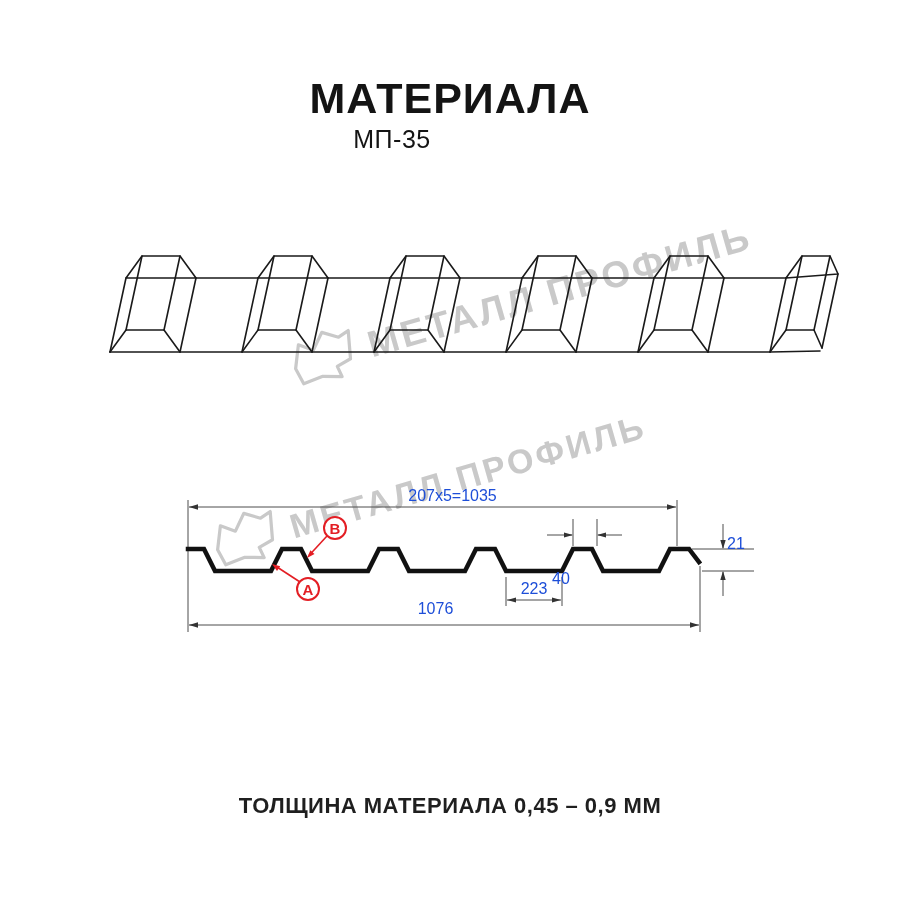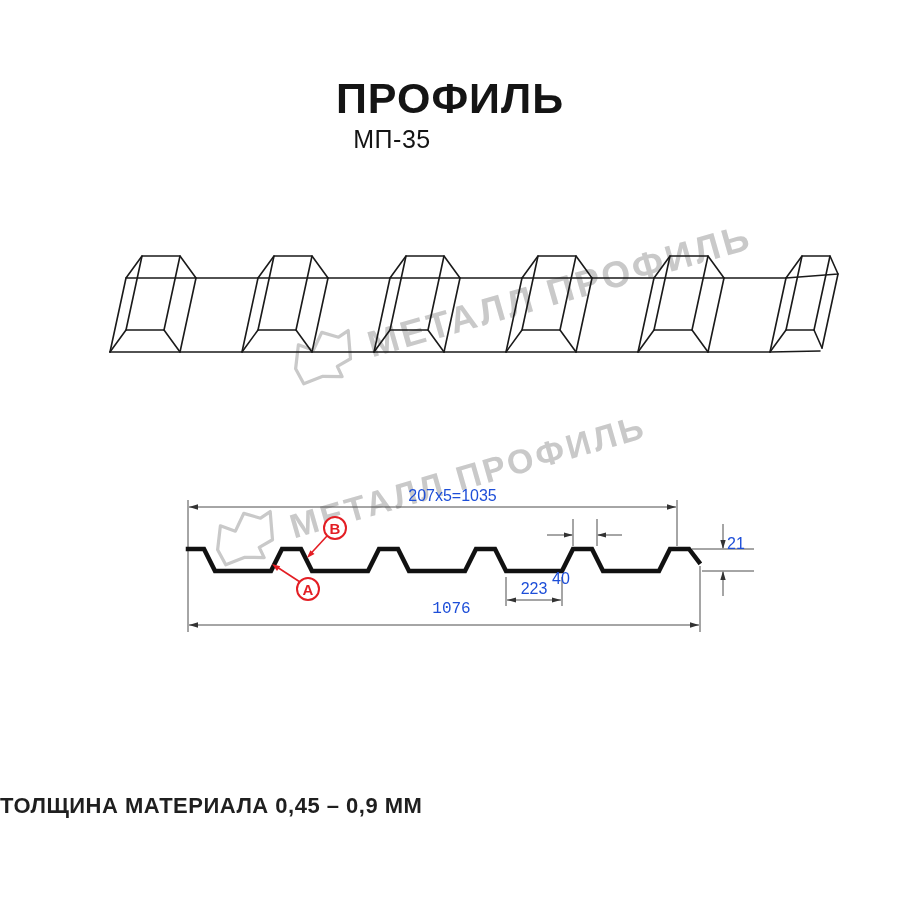--- a/index.html
+++ b/index.html
@@ -4,27 +4,27 @@
 <style>
   html,body{margin:0;padding:0;background:#fff;}
   .canvas{position:relative;width:900px;height:900px;background:#ffffff;overflow:hidden;
           font-family:"Liberation Sans", sans-serif;}
   .layer{position:absolute;left:0;top:0;} .z2{z-index:2;}
 
   .page-title{position:absolute;top:74px;left:0;width:900px;text-align:center;
     font-size:43px;font-weight:700;letter-spacing:1px;color:#141414;z-index:3;}
   .model-label{position:absolute;top:125px;left:0;width:784px;text-align:center;
     font-size:25px;font-weight:500;letter-spacing:.5px;color:#141414;z-index:3;}
-  .thickness-note{position:absolute;top:793px;left:0;width:900px;text-align:left;
+  .thickness-note{position:absolute;top:793px;left:0;width:900px;text-align:center;
     font-size:22px;font-weight:600;letter-spacing:.5px;color:#1f1f1f;z-index:3;}
 
   .dim{position:absolute;font-size:16px;color:#1d4ed8;z-index:3;white-space:nowrap;}
   .dim.center{text-align:center;}
   #dim-working-width{left:380px;top:487px;width:145px;}
-  #dim-overall-width{left:404px;top:600px;width:95px;font-family:Liberation Mono, monospace;}
+  #dim-overall-width{left:388px;top:600px;width:95px;}
   #dim-rib-top{left:546px;top:545px;width:30px;margin-top:25px;}
   #dim-height{left:727px;top:535px;width:30px;}
   #dim-valley{left:509px;top:580px;width:50px;}
 
   .callout{position:absolute;width:24px;height:24px;box-sizing:border-box;
     border:2.5px solid #e31e24;border-radius:50%;color:#e31e24;background:#fff;
     font-size:15px;font-weight:700;display:flex;align-items:center;justify-content:center;
     z-index:3;}
   #callout-a{left:296px;top:577px;}
   #callout-b{left:323px;top:516px;}
@@ -93,21 +93,21 @@
     </g>
 
     <g stroke="#e31e24" stroke-width="1.6" fill="#e31e24">
       <line x1="300" y1="582" x2="277" y2="567"></line>
       <polygon points="272,564 280.2,566.3 277,570.9" stroke="none"></polygon>
       <line x1="327" y1="536" x2="309" y2="555.5"></line>
       <polygon points="307,558 310.4,550.2 314.5,554" stroke="none"></polygon>
     </g>
   </svg>
 
-  <div class="page-title">ПРОФИЛЬ</div>
+  <div class="page-title">МАТЕРИАЛА</div>
   <div class="model-label">МП-35</div>
 
   <div class="dim center" id="dim-working-width">207x5=1035</div>
   <div class="dim center" id="dim-rib-top">40</div>
   <div class="dim" id="dim-height">21</div>
   <div class="dim center" id="dim-valley">223</div>
   <div class="dim center" id="dim-overall-width">1076</div>
 
   <div class="callout" id="callout-a">A</div>
   <div class="callout" id="callout-b">B</div>

